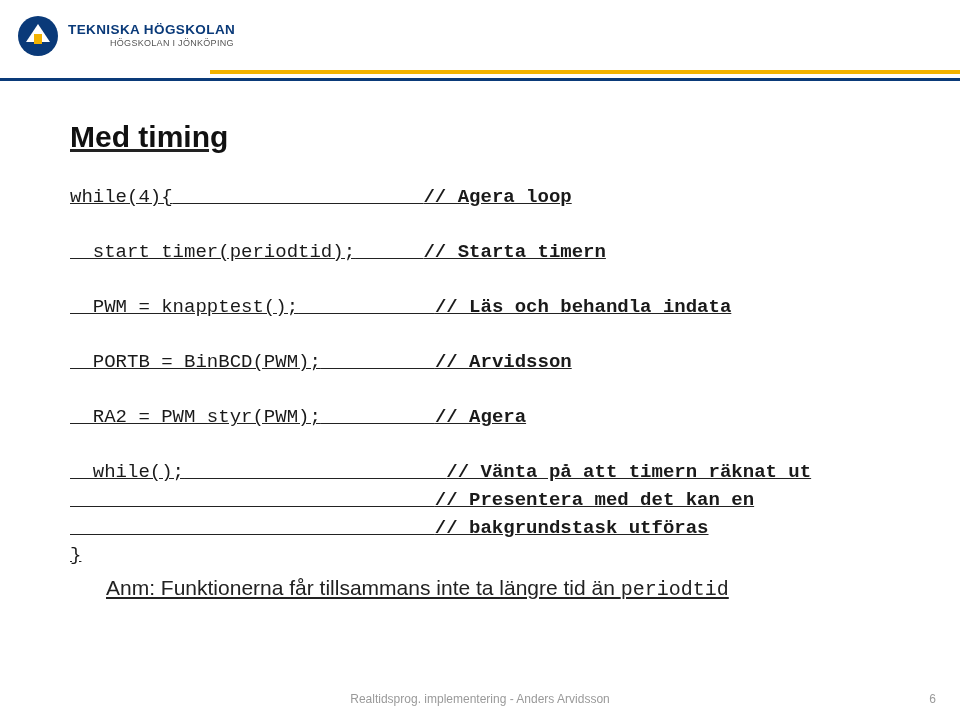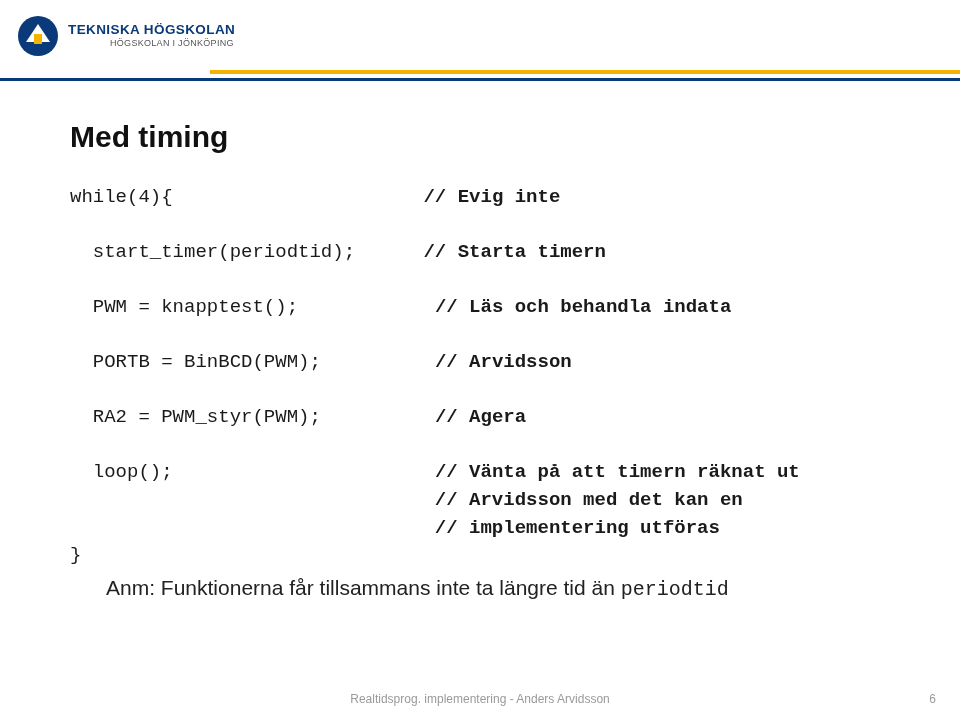--- a/index.html
+++ b/index.html
@@ -63,20 +63,21 @@
     left: 0;
     right: 0;
     height: 3px;
     background: #0a3a79;
   }
   .content {
     position: absolute;
     top: 120px;
     left: 70px;
     right: 50px;
+    text-decoration: underline;
   }
   h1.title {
     font-size: 30px;
     font-weight: bold;
     color: #111;
     margin: 0 0 30px 0;
   }
   pre.code {
     font-family: "Courier New", Courier, monospace;
     font-size: 19px;
@@ -131,33 +132,33 @@
       <div class="logo-sub">HÖGSKOLAN I JÖNKÖPING</div>
     </div>
   </div>
   <div class="rule-yellow"></div>
   <div class="rule-blue"></div>
 </div>
 
 <div class="content">
   <h1 class="title">Med timing</h1>
 
-  <pre class="code"><span>while(4){</span>                      <span class="cmt">// Evig inte</span>
+  <pre class="code"><span>while(4){</span>                      <span class="cmt">// Agera loop</span>
 
 <span>  start_timer(periodtid);</span>      <span class="cmt">// Starta timern</span>
 
 <span>  PWM = knapptest();</span>            <span class="cmt">// Läs och behandla indata</span>
 
 <span>  PORTB = BinBCD(PWM);</span>          <span class="cmt">// Arvidsson</span>
 
 <span>  RA2 = PWM_styr(PWM);</span>          <span class="cmt">// Agera</span>
 
-<span>  loop();</span>                       <span class="cmt">// Vänta på att timern räknat ut</span>
-                                <span class="cmt">// Arvidsson med det kan en</span>
-                                <span class="cmt">// implementering utföras</span>
+<span>  while();</span>                       <span class="cmt">// Vänta på att timern räknat ut</span>
+                                <span class="cmt">// Presentera med det kan en</span>
+                                <span class="cmt">// bakgrundstask utföras</span>
 <span>}</span></pre>
 
   <div class="note">
     <span>Anm: Funktionerna får tillsammans inte ta längre tid än </span><span class="mono">periodtid</span>
   </div>
 </div>
 
 <div class="footer">Realtidsprog. implementering - Anders Arvidsson</div>
 <div class="page-num">6</div>
 

